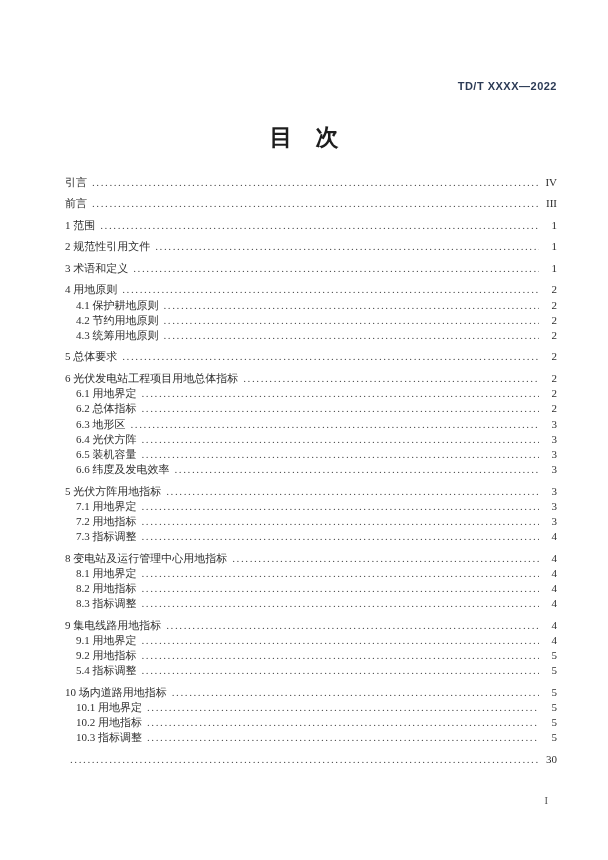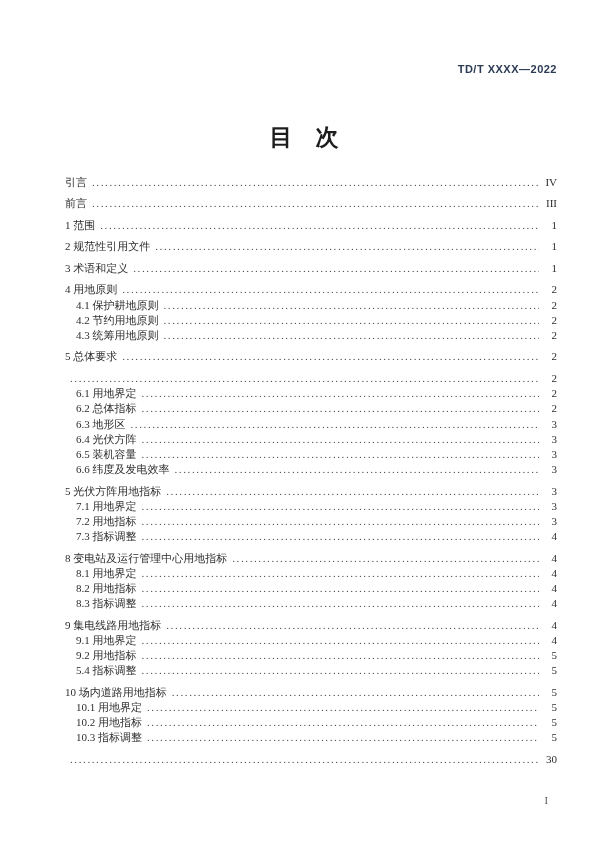--- a/index.html
+++ b/index.html
@@ -12,21 +12,21 @@
     width: 608px;
     height: 860px;
     background: var(--page_bg, #ffffff);
     font-family: "Liberation Serif", "DejaVu Serif", serif;
     color: var(--text, #2e2e2e);
     overflow: hidden;
     box-sizing: border-box;
   }
   .header-code {
     position: absolute;
-    top: 63px;
+    top: 80px;
     right: 51px;
     font-family: "Liberation Sans", "DejaVu Sans", sans-serif;
     font-weight: 700;
     font-size: 11px;
     letter-spacing: 0.5px;
     color: var(--header_code, #2b3a55);
   }
   .doc-title {
     margin: 12px;
     padding-top: 112px;
@@ -135,20 +135,21 @@
         <span class="toc-label">4.3 统筹用地原则</span>
         <span class="toc-dots"></span>
         <span class="toc-page">2</span>
       </div>
       <div class="toc-row lv0">
         <span class="toc-label">5 总体要求</span>
         <span class="toc-dots"></span>
         <span class="toc-page">2</span>
       </div>
       <div class="toc-row lv0">
+        <span class="toc-label">6 光伏发电站工程项目用地总体指标</span>
         <span class="toc-dots"></span>
         <span class="toc-page">2</span>
       </div>
       <div class="toc-row lv1">
         <span class="toc-label">6.1 用地界定</span>
         <span class="toc-dots"></span>
         <span class="toc-page">2</span>
       </div>
       <div class="toc-row lv1">
         <span class="toc-label">6.2 总体指标</span>

